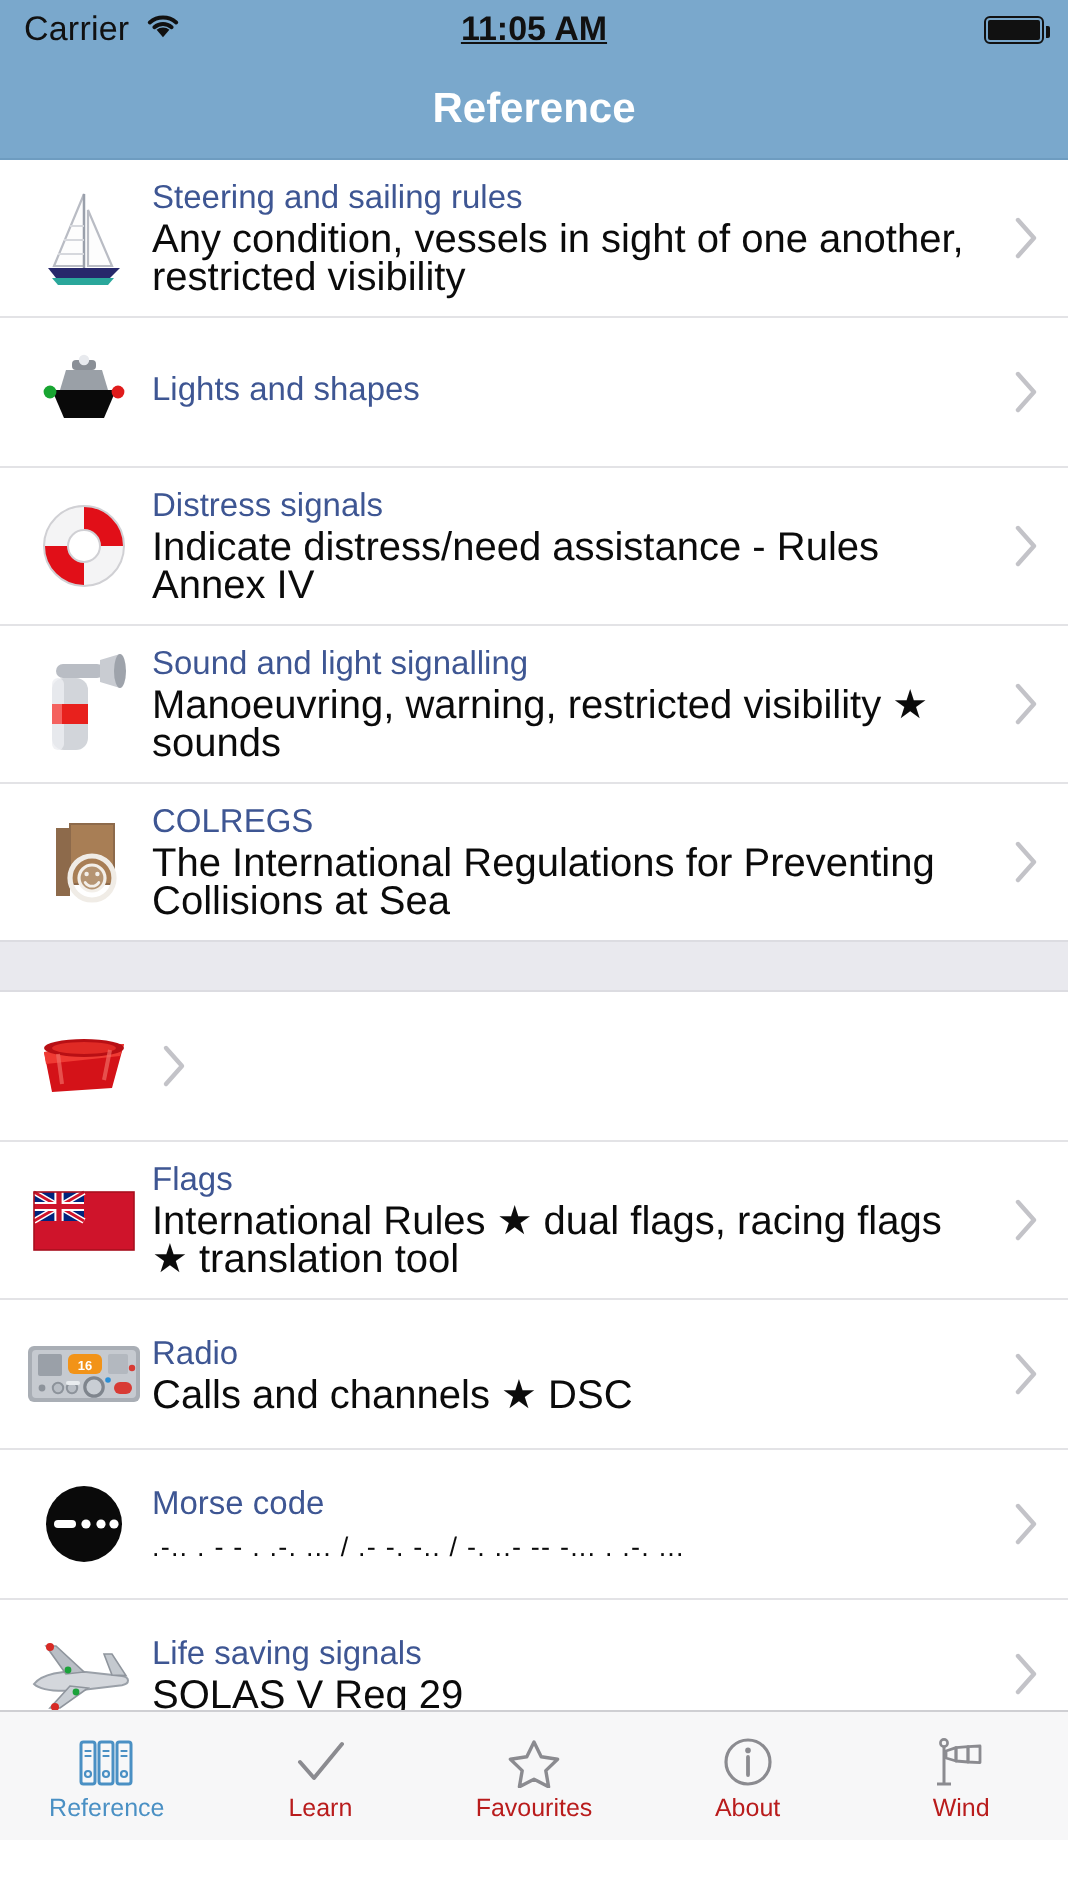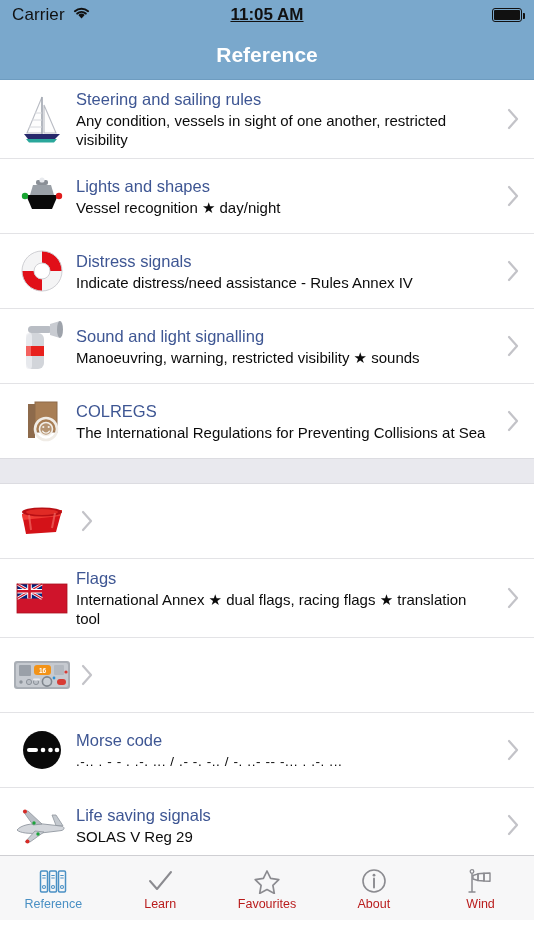--- a/index.html
+++ b/index.html
@@ -64,21 +64,21 @@
     display: flex; align-items: center; justify-content: center;
   }
   .row .text {
     flex: 1 1 auto; min-width: 0;
     padding-right: 8px;
   }
   .row .title {
     color: #3e5693; font-size: 16.5px; line-height: 21px; margin-bottom: 1px;
   }
   .row .subtitle {
-    color: #0b0b0b; font-size: 15px; line-height: 19px;
+    color: #0b0b0b; font-size: 20px; line-height: 19px;
   }
   .row .subtitle.morse { font-size: 13.5px; letter-spacing: .6px; }
   .chev {
     flex: 0 0 22px; display: flex; align-items: center; justify-content: center;
     color: #c3c3c8;
   }
   .chev svg { display: block; }
 
   
   .tabbar {
@@ -159,21 +159,20 @@
             <rect x="20" y="4" width="12" height="5" rx="2" fill="#8a8f96"></rect>
             <circle cx="26" cy="4" r="2.6" fill="#e8eaee"></circle>
             <path d="M17 9 L35 9 L38 19 L14 19 Z" fill="#9aa0a7"></path>
             <path d="M10 19 L42 19 L36 33 L16 33 Z" fill="#090909"></path>
             <circle cx="9" cy="20" r="3.2" fill="#18a531"></circle>
             <circle cx="43" cy="20" r="3.2" fill="#e01b1b"></circle>
           </svg>
         </div>
         <div class="text">
           <div class="title">Lights and shapes</div>
-          <div class="subtitle">Vessel recognition ★ day/night</div>
         </div>
         <div class="chev">
           <svg width="13" height="22" viewBox="0 0 13 22">
               <path d="M2 2 L10 11 L2 20" stroke="#c3c3c8" stroke-width="2.2" fill="none" stroke-linecap="round" stroke-linejoin="round"></path>
             </svg>
         </div>
       </div>
 
       <div class="row">
         <div class="icon-wrap">
@@ -279,21 +278,21 @@
               <path d="M4 5 L29 19.5 M29 5 L4 19.5" stroke="#ffffff" stroke-width="3"></path>
               <path d="M4 5 L29 19.5 M29 5 L4 19.5" stroke="#cf142b" stroke-width="1.4"></path>
               <path d="M16.5 5 L16.5 19.5 M4 12.25 L29 12.25" stroke="#ffffff" stroke-width="4.6"></path>
               <path d="M16.5 5 L16.5 19.5 M4 12.25 L29 12.25" stroke="#cf142b" stroke-width="2.6"></path>
             </g>
             <rect x="4" y="5" width="50" height="29" fill="none" stroke="#a8101f" stroke-width=".8"></rect>
           </svg>
         </div>
         <div class="text">
           <div class="title">Flags</div>
-          <div class="subtitle">International Annex ★ dual flags, racing flags ★ translation tool</div>
+          <div class="subtitle">International Rules ★ dual flags, racing flags ★ translation tool</div>
         </div>
         <div class="chev">
           <svg width="13" height="22" viewBox="0 0 13 22">
               <path d="M2 2 L10 11 L2 20" stroke="#c3c3c8" stroke-width="2.2" fill="none" stroke-linecap="round" stroke-linejoin="round"></path>
             </svg>
         </div>
       </div>
 
       <div class="row">
         <div class="icon-wrap">
@@ -307,20 +306,24 @@
             <circle cx="55" cy="16" r="1.6" fill="#d83b34"></circle>
             <circle cx="10" cy="26" r="1.7" fill="#8d939b"></circle>
             <circle cx="18" cy="26" r="2.6" fill="#b9bec5" stroke="#8d939b" stroke-width="1"></circle>
             <circle cx="25" cy="26" r="2.6" fill="#b9bec5" stroke="#8d939b" stroke-width="1"></circle>
             <circle cx="36" cy="25.5" r="4.6" fill="#c9ced4" stroke="#7f858d" stroke-width="1.6"></circle>
             <circle cx="43" cy="22" r="1.4" fill="#2a8fd6"></circle>
             <rect x="46" y="23" width="9" height="6" rx="3" fill="#d83b34"></rect>
             <rect x="22" y="22.5" width="7" height="2" rx="1" fill="#e9ecef"></rect>
           </svg>
         </div>
+        <div class="text">
+          <div class="title">Radio</div>
+          <div class="subtitle">Calls and channels ★ DSC</div>
+        </div>
         <div class="chev">
           <svg width="13" height="22" viewBox="0 0 13 22">
               <path d="M2 2 L10 11 L2 20" stroke="#c3c3c8" stroke-width="2.2" fill="none" stroke-linecap="round" stroke-linejoin="round"></path>
             </svg>
         </div>
       </div>
 
       <div class="row">
         <div class="icon-wrap">
           <svg width="44" height="44" viewBox="0 0 44 44">

